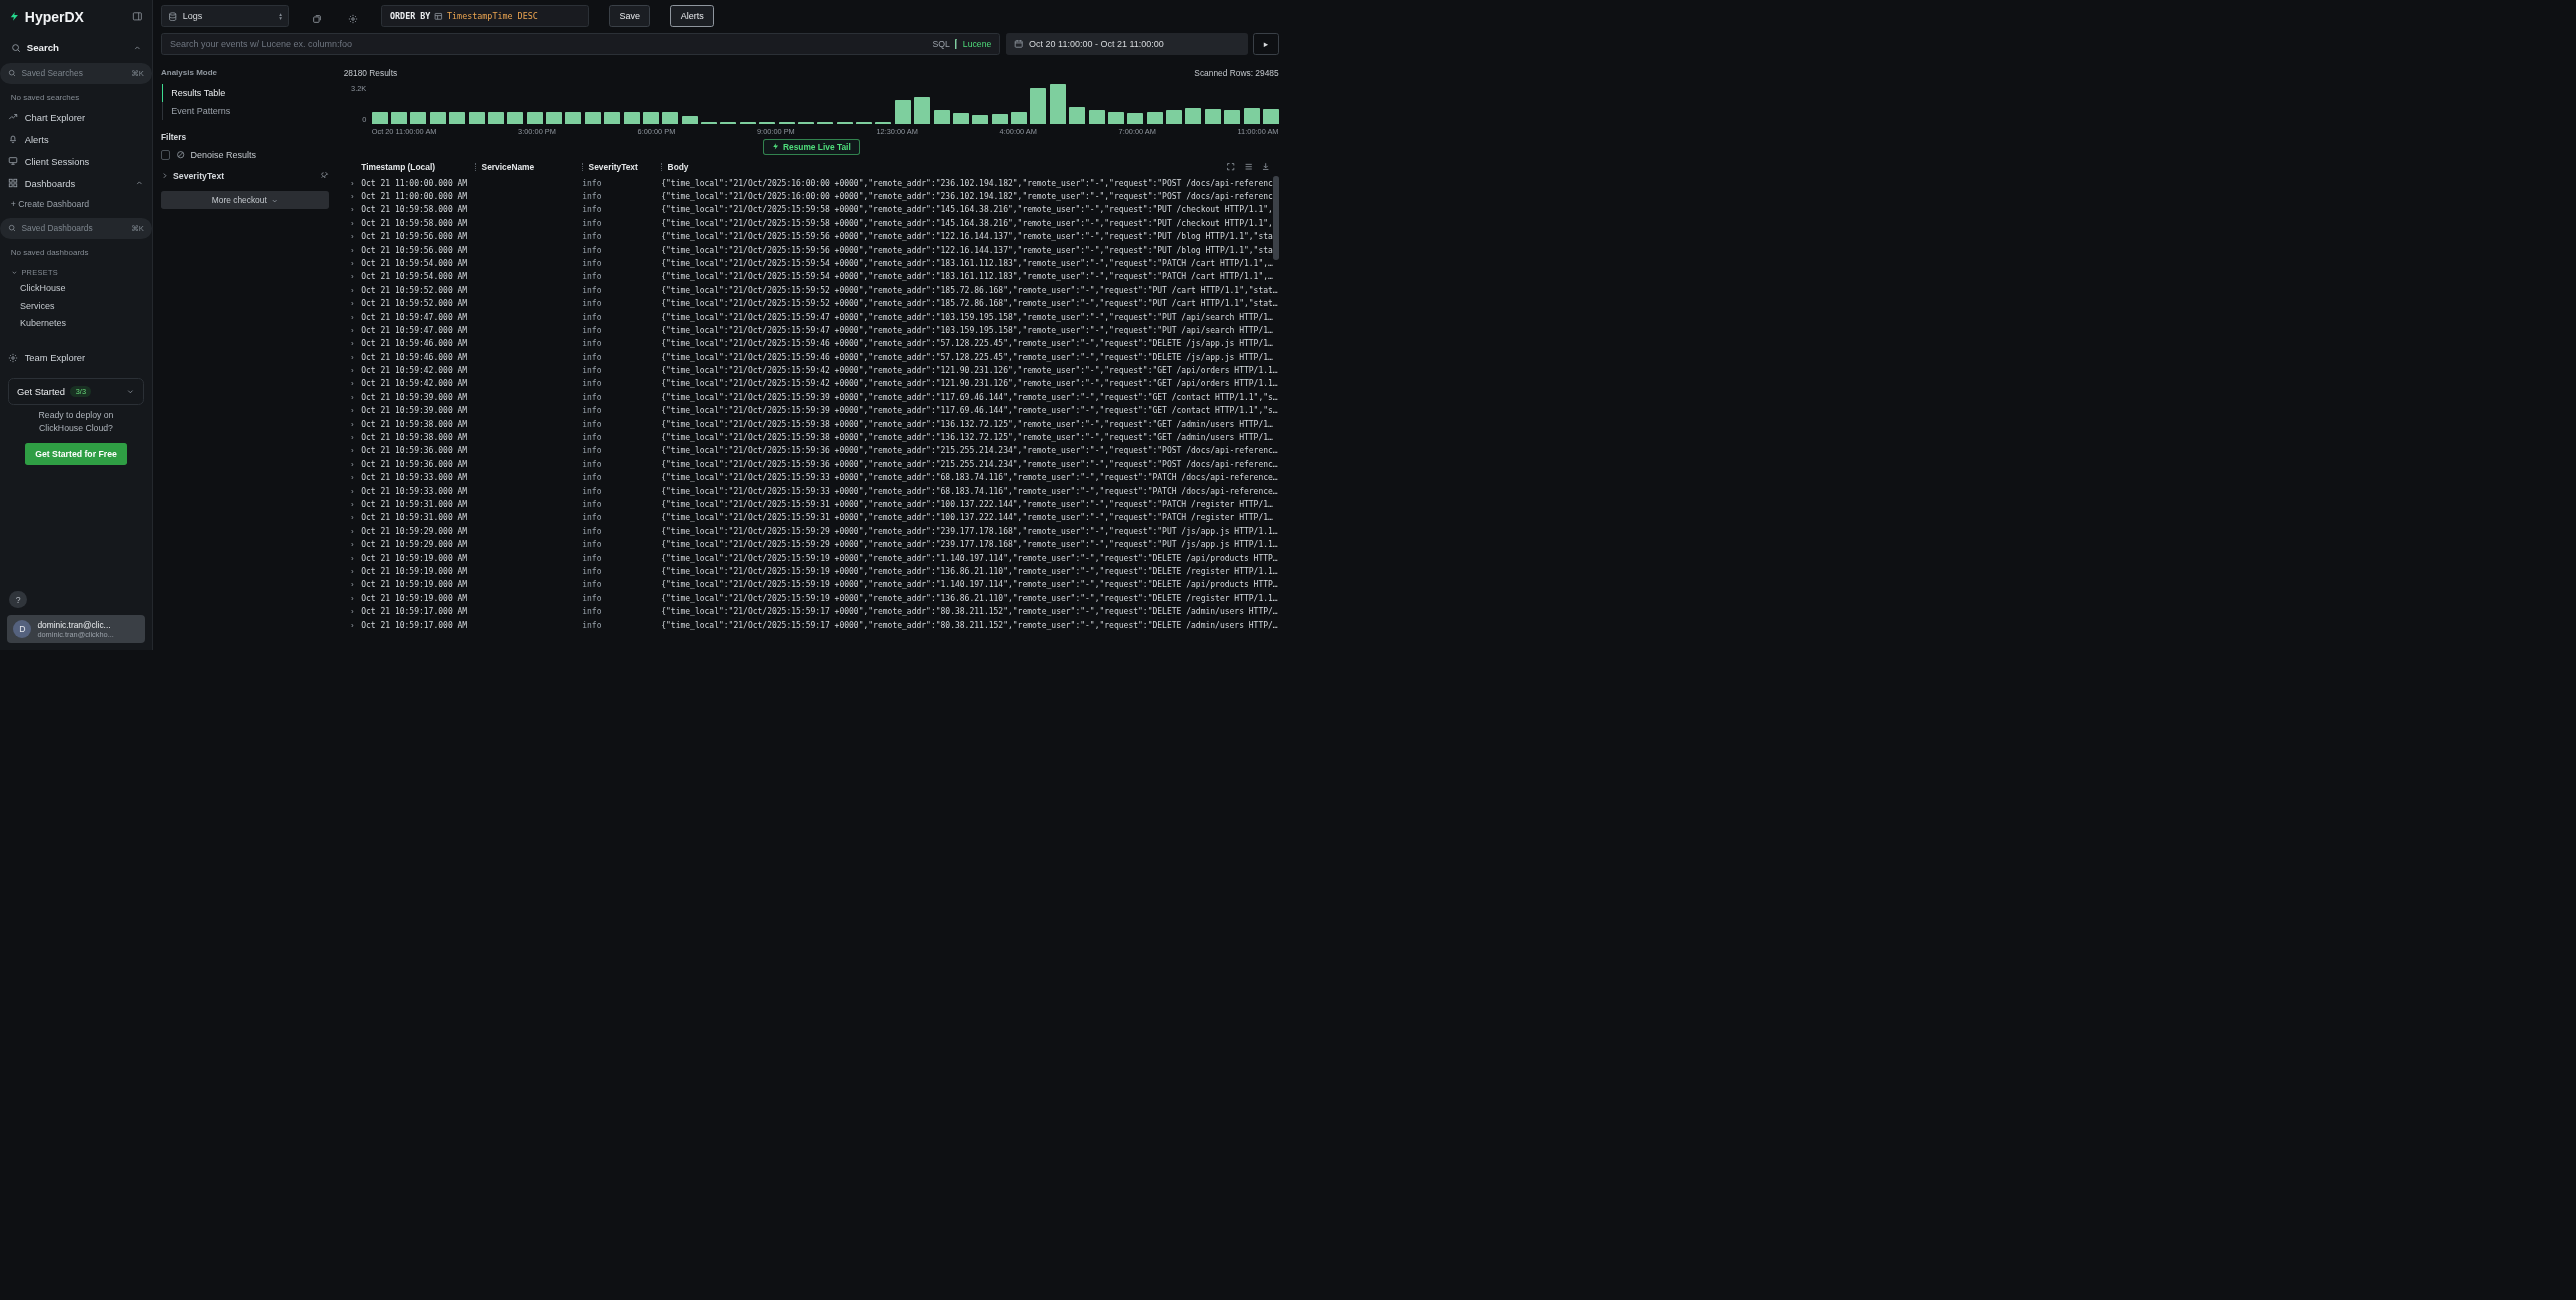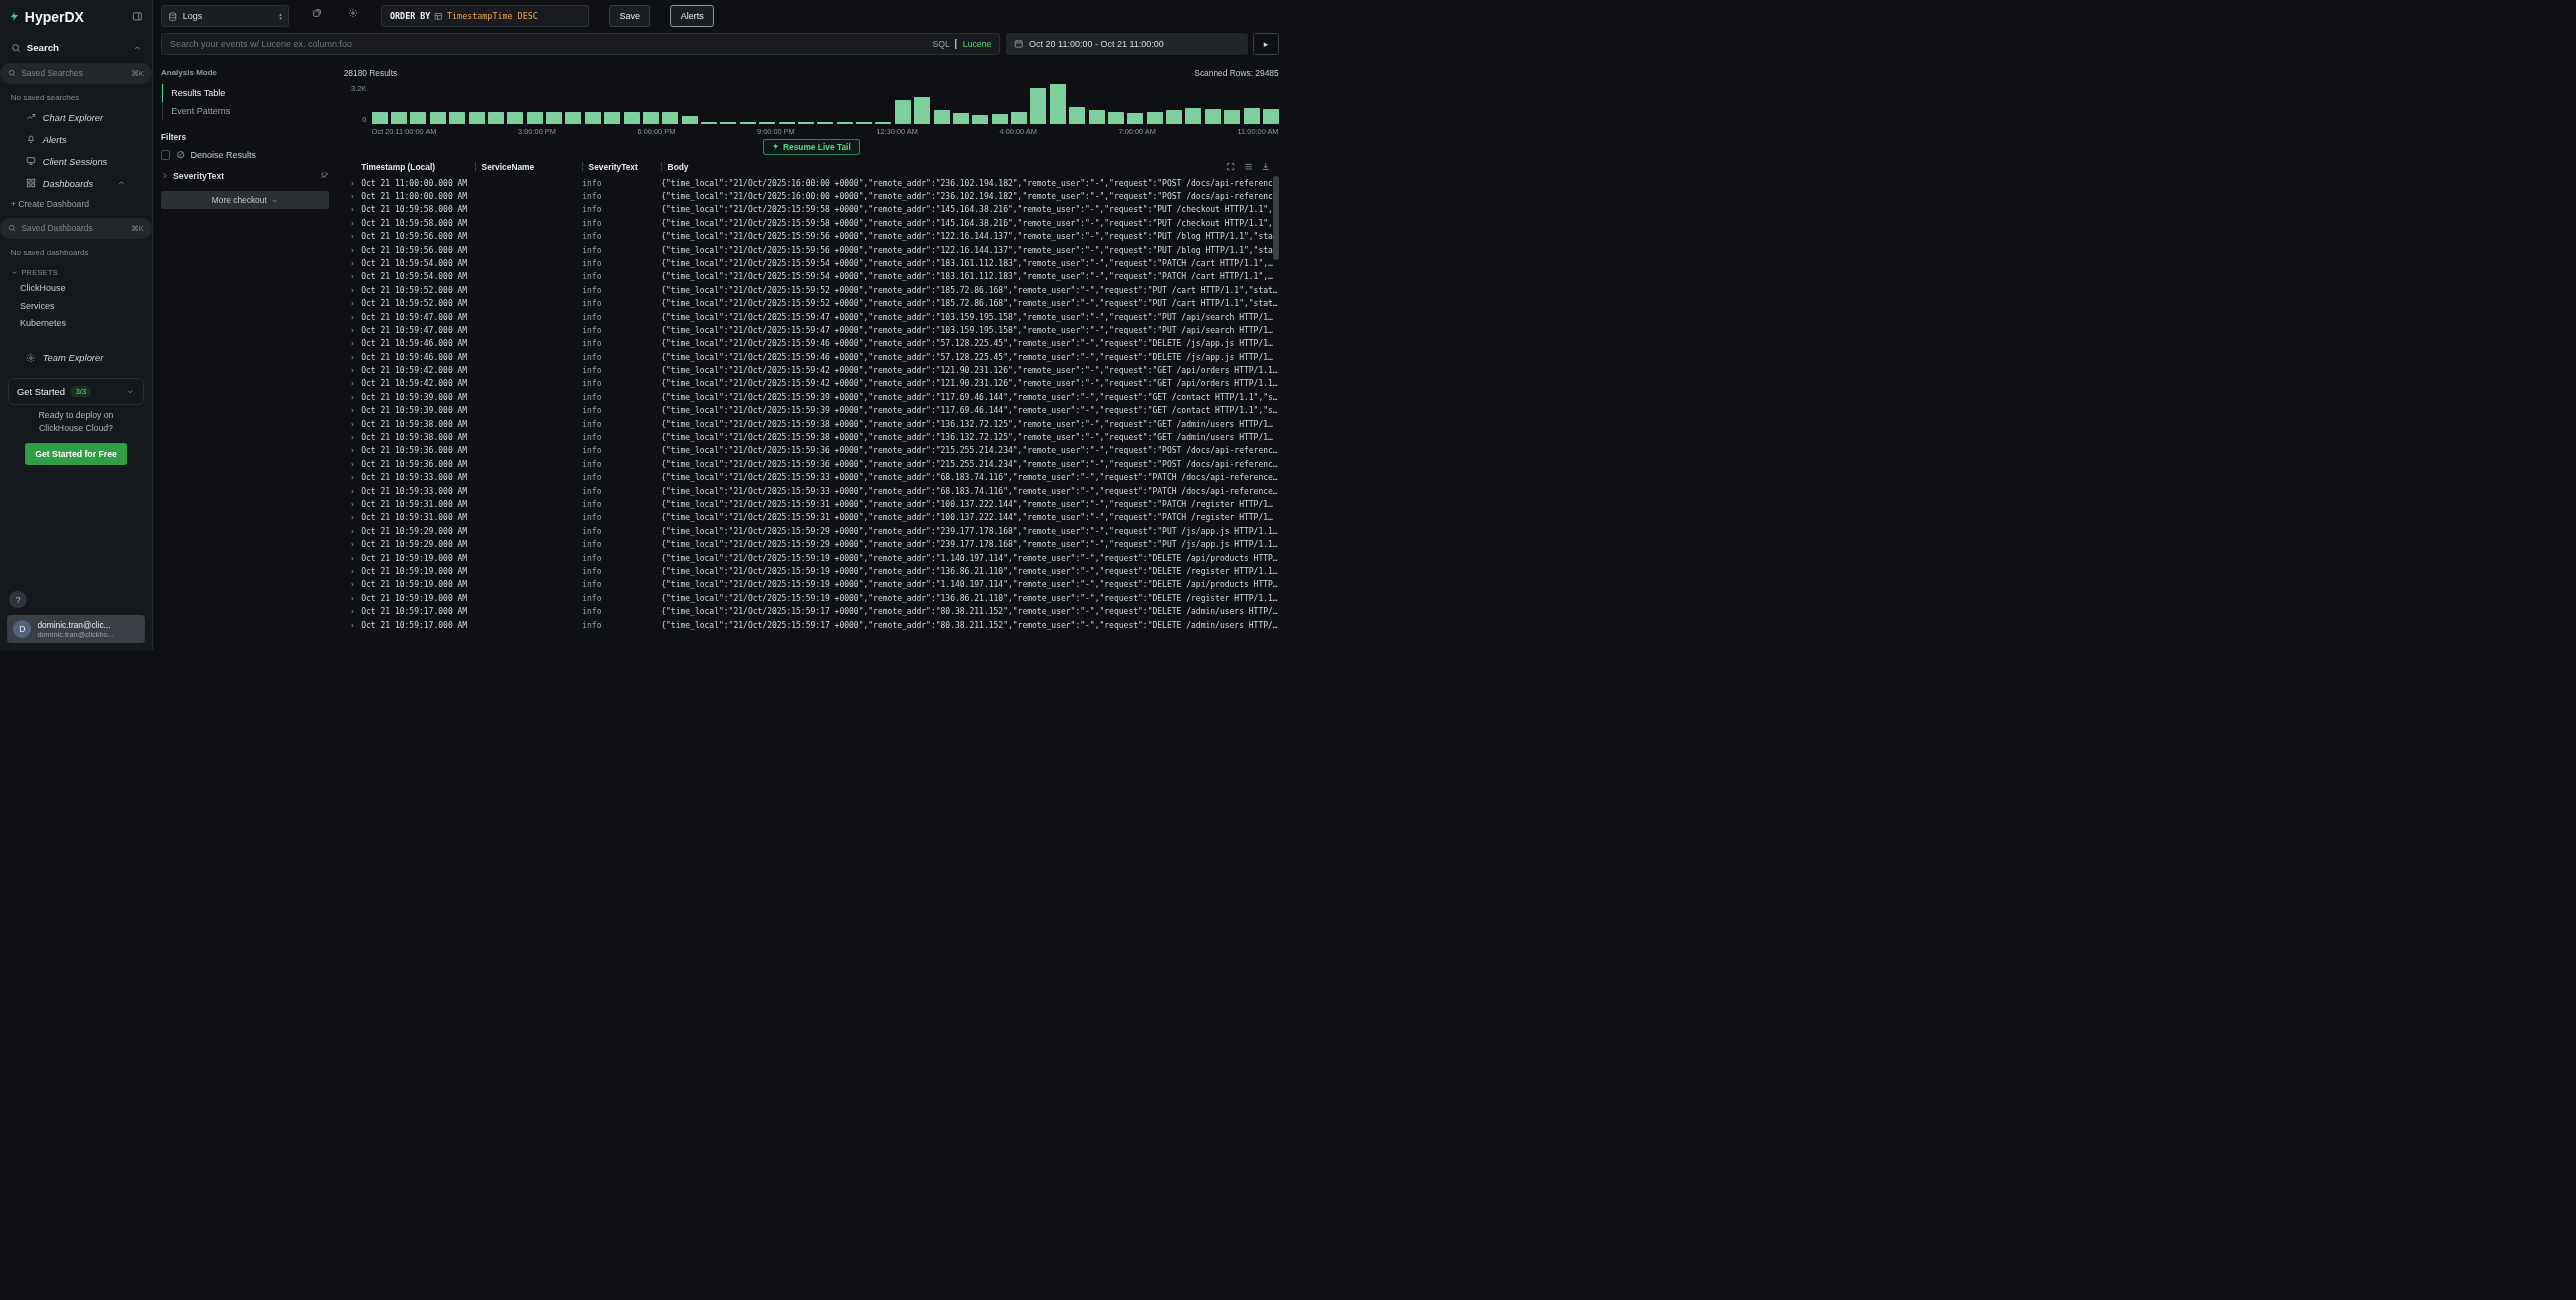--- a/index.html
+++ b/index.html
@@ -16,39 +16,39 @@
 
   
   .sidebar { width:153px; height:100%; background:#15181c; border-right:0.7px solid #24282d; display:flex; flex-direction:column; }
   .sb-header { height:33px; display:flex; align-items:center; justify-content:space-between; padding:0 9.4px; }
   .brand { display:flex; align-items:center; gap:4.7px; font-weight:bold; font-size:14px; color:#f1f3f5; }
   .sb-section { display:flex; align-items:center; gap:6px; padding:9.4px 10.7px 5.4px 10.7px; color:#eceef0; font-weight:bold; font-size:9.7px; }
   .sb-section .spacer, .spacer { flex:1; }
   .pill-input { margin:4px 0; height:21px; background:#23272c; border-radius:10.7px; display:flex; align-items:center; gap:5.4px; padding:0 8px; color:#7d858d; font-size:8.4px; cursor:text; }
   .pill-input .kbd { margin-left:auto; font-size:7.7px; color:#7d858d; }
   .dim-note { padding:5.4px 10.7px 4px 10.7px; color:#848b93; font-size:8px; }
-  .nav-item { height:22px; display:flex; align-items:center; gap:6.7px; padding:0 26px; color:#ced3d8; font-size:9.4px; cursor:pointer;font-style:italic; }
+  .nav-item { height:22px; display:flex; align-items:center; gap:6.7px; padding:0 8px; color:#ced3d8; font-size:9.4px; cursor:pointer; }
   .sub-link { height:19.5px; display:flex; align-items:center; padding:0 10.7px; color:#9aa1a9; font-size:8.7px; cursor:pointer; }
   .presets-label { display:flex; align-items:center; gap:4px; padding:6.7px 10.7px 2.7px 10.7px; color:#848b93; font-size:7.4px; letter-spacing:0.3px; }
   .preset-item { height:17.5px; display:flex; align-items:center; padding:0 10.7px 0 20px; color:#c4c9ce; font-size:9px; cursor:pointer; }
   .team-settings { margin-top:14.8px; }
   .gs-box { margin:9.4px 8px 0 8px; border:0.7px solid #2b3036; border-radius:5.4px; padding:6.7px 8px; display:flex; align-items:center; gap:5.4px; color:#eceef0; font-size:9.4px; cursor:pointer; }
   .gs-badge { background:rgba(47,158,68,.18); color:#69db7c; font-size:7.4px; padding:1.3px 5.4px; border-radius:6.7px; }
   .promo { margin-top:4px; text-align:center; color:#aeb4bb; font-size:8.7px; line-height:1.5; }
   .cta { display:block; margin:8px auto 0 auto; background:#2f9e44; color:#fff; border:none; border-radius:2.7px; font-size:8.7px; font-weight:bold; padding:6px 10.7px; cursor:pointer; font-family:inherit; }
   .sb-bottom { margin-top:auto; padding:6.7px 6.7px 6.7px 6.7px; }
   .help-circle { width:17.5px; height:17.5px; border-radius:50%; background:#30353b; color:#b5bbc2; display:flex; align-items:center; justify-content:center; font-size:8.7px; margin:0 0 6.7px 2.7px; cursor:pointer; }
   .user-card { background:#3a3f45; border-radius:4px; display:flex; align-items:center; gap:6px; padding:4.7px 6.7px; cursor:pointer; }
   .avatar { width:18px; height:18px; border-radius:50%; background:#55627e; color:#e6e9ee; font-size:8.7px; display:flex; align-items:center; justify-content:center; flex:0 0 auto; }
   .user-name { color:#eceef0; font-size:8.4px; white-space:nowrap; overflow:hidden; }
   .user-mail { color:#9aa1a9; font-size:7.4px; white-space:nowrap; overflow:hidden; }
 
   
   .main { flex:1; display:flex; flex-direction:column; min-width:0; }
-  .tb1 { display:flex; align-items:flex-start; gap:20px; padding:5.4px 9.4px 2.7px 8px; }
+  .tb1 { display:flex; align-items:flex-end; gap:20px; padding:5.4px 9.4px 2.7px 8px; }
   .tb2 { display:flex; align-items:center; gap:5.4px; padding:2.7px 9.4px 5.4px 8px; }
   .sel-box { width:128px; height:22px; background:#1b1e23; border:0.7px solid #2b3036; border-radius:2.7px; display:flex; align-items:center; gap:5.4px; padding:0 6px; color:#d7dadd; font-size:9px; cursor:pointer; }
   .updown { display:flex; flex-direction:column; line-height:4.7px; font-size:5.4px; color:#848b93; }
   .iconbtn { width:16px; height:16px; display:flex; align-items:center; justify-content:center; cursor:pointer; background:none; border:none; }
   .sql-input { flex:1; height:22px; background:#191b20; border:0.7px solid #2b3036; border-radius:2.7px; display:flex; align-items:center; padding:0 8px; font-family:"DejaVu Sans Mono", monospace; font-size:8.4px; white-space:nowrap; overflow:hidden; cursor:text; }
   .kw { color:#eceef0; font-weight:bold; }
   .cols { color:#ff7ab8; }
   .orderval { color:#eba551; }
   .order-box { width:208px; flex:0 0 auto; }
   .btn { height:22px; padding:0 9.4px; background:#1b1e23; border:0.7px solid #3a4047; border-radius:2.7px; color:#e8eaed; font-size:9px; cursor:pointer; font-family:inherit; }

